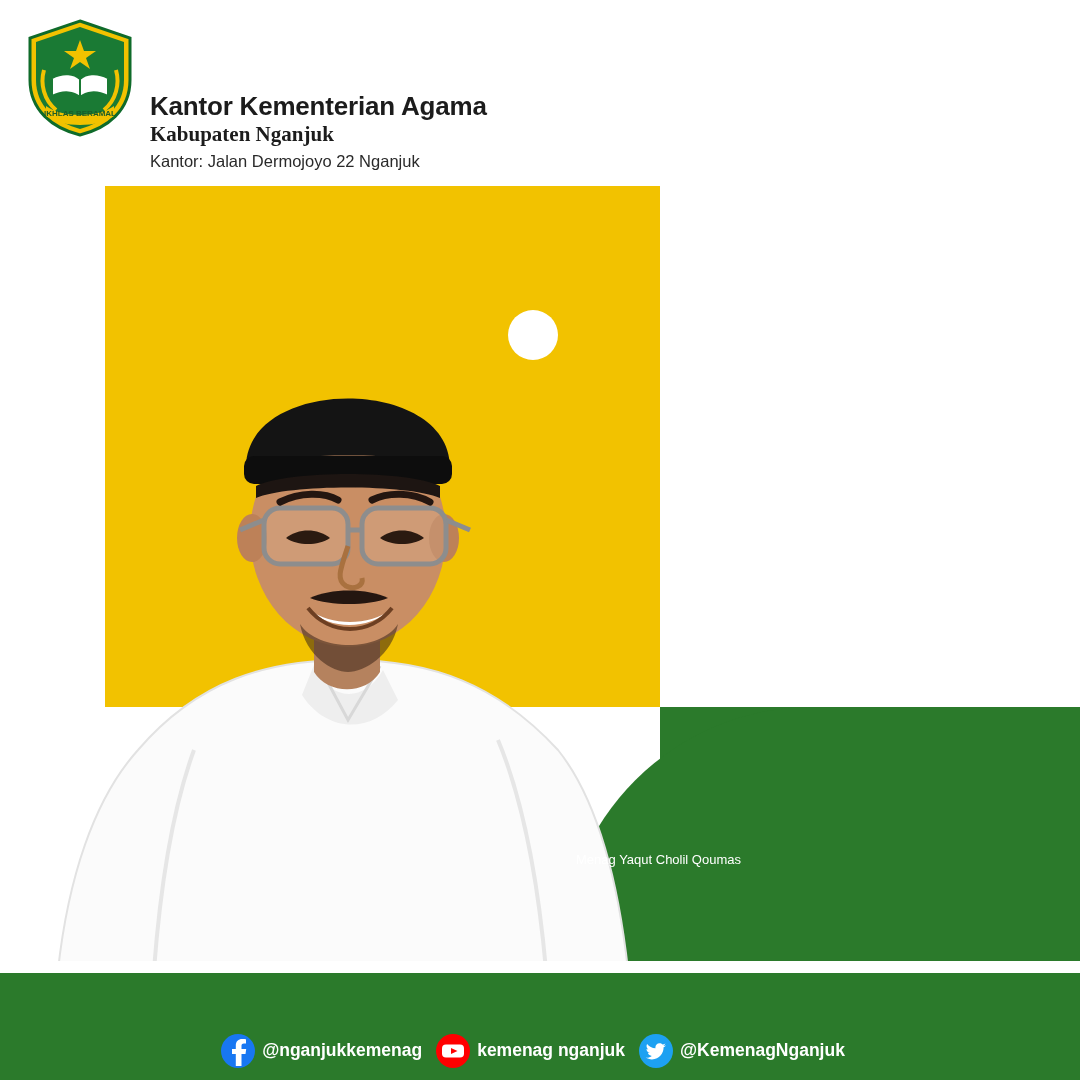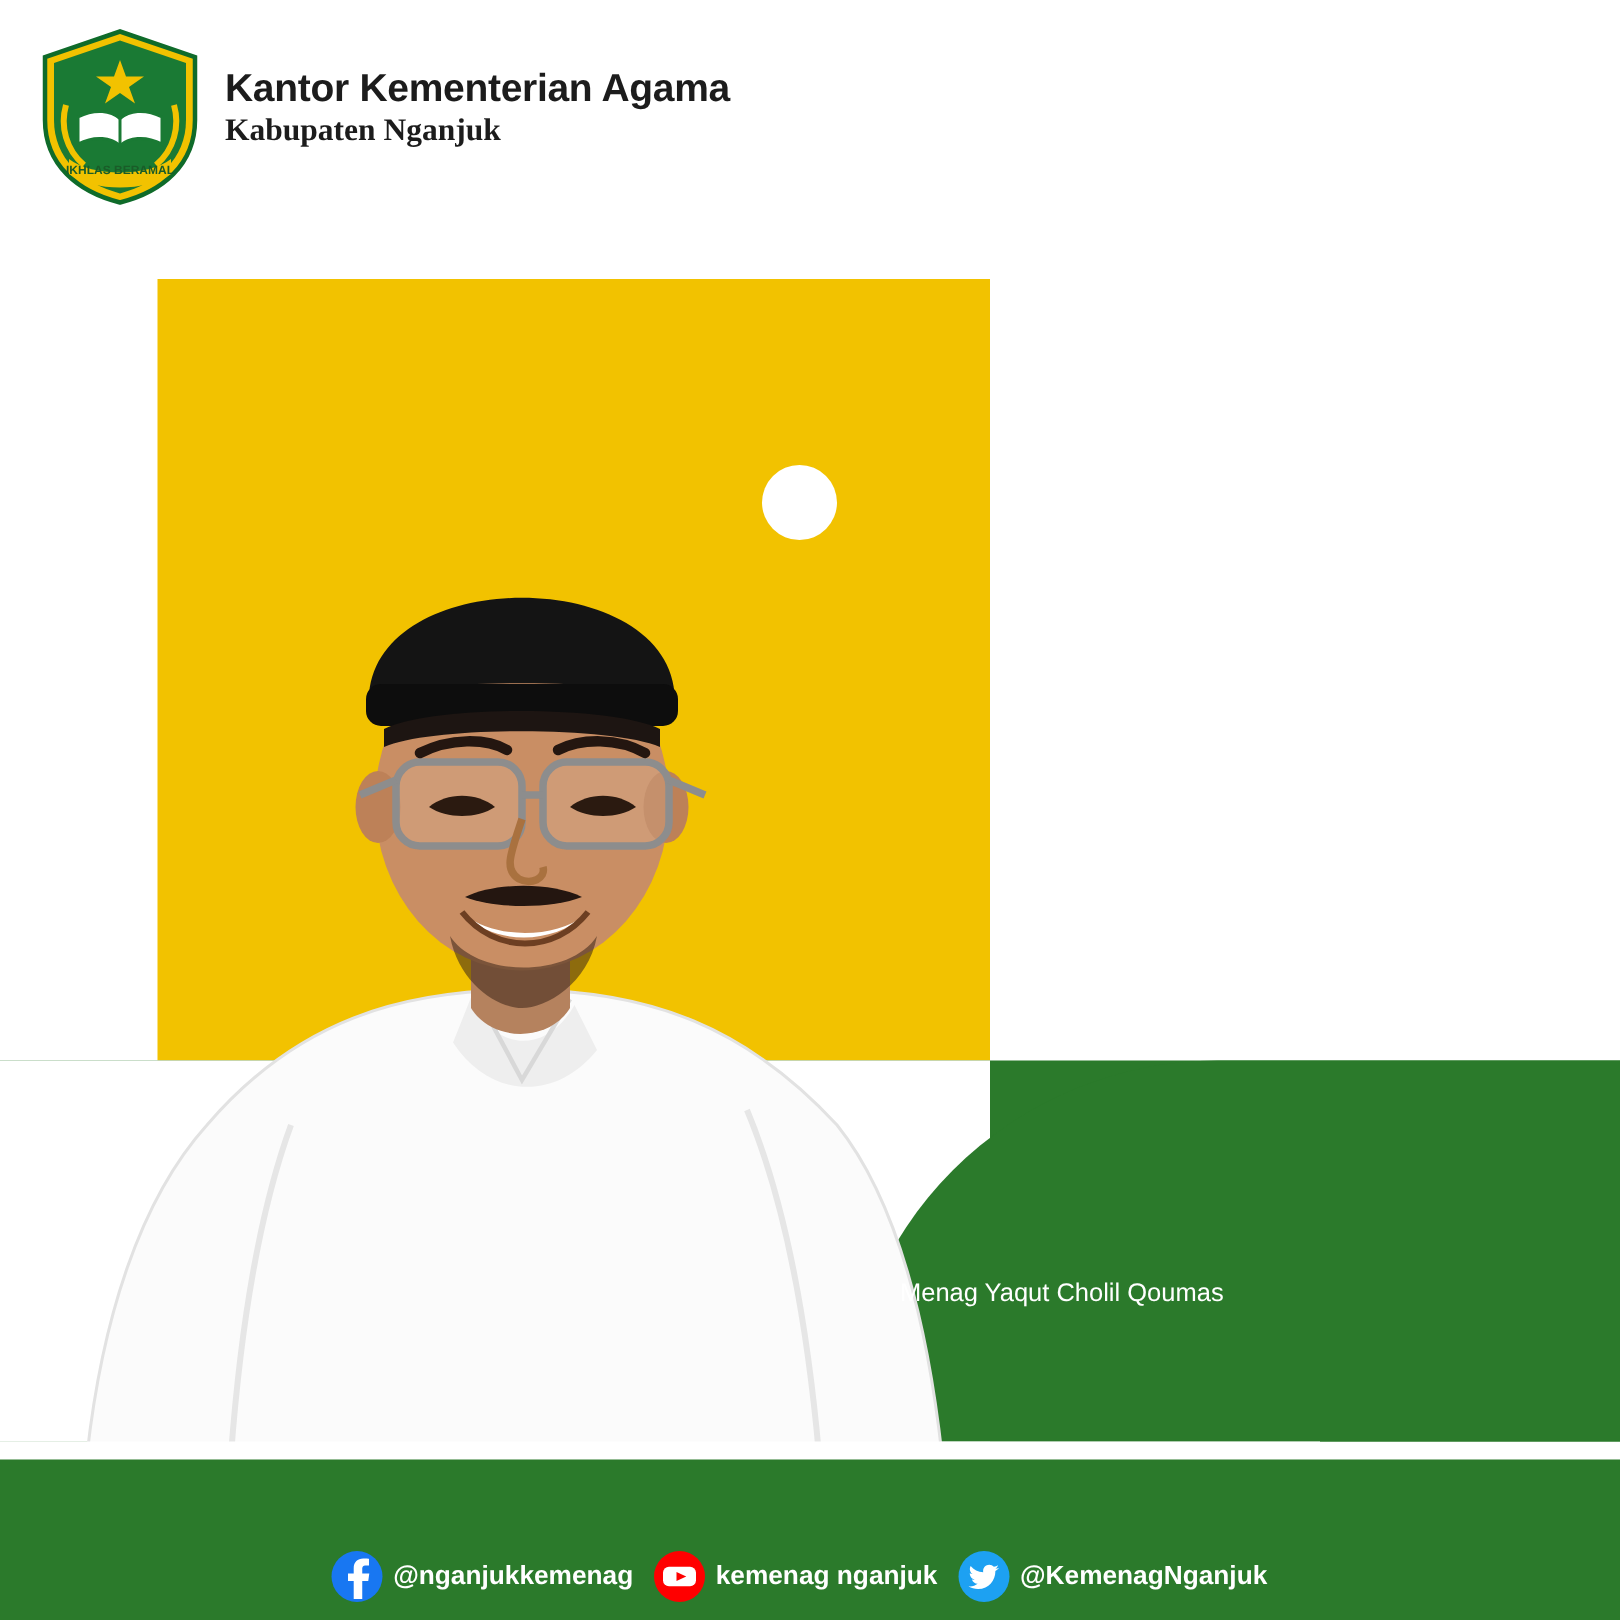--- a/index.html
+++ b/index.html
@@ -43,20 +43,21 @@
   .header-text {
     margin-left: 12px;
     margin-top: 26px;
     line-height: 1.12;
   }
   .org-line1 {
     font-size: 26px;
     font-weight: bold;
     color: #1c1c1c;
     letter-spacing: -0.2px;
+    margin-top: 48px;
   }
   .org-line2 {
     font-size: 21px;
     font-weight: bold;
     color: #1c1c1c;
     margin-top: 2px;
     font-family: Liberation Serif, serif;
   }
   .org-line3 {
     font-size: 16.5px;
@@ -184,24 +185,24 @@
     top: 310px;
     width: 50px;
     height: 50px;
     border-radius: 50%;
     background: #ffffff;
   }
 
   
   .caption {
     position: absolute;
-    left: 600px;
+    left: 576px;
     top: 852px;
     color: #ffffff;
-    font-size: 17px;
+    font-size: 13px;
   }
 
   
   .photo {
     position: absolute;
     left: 18px;
     top: 280px;
     width: 640px;
     height: 690px;
   }
@@ -226,20 +227,21 @@
         <path d="M22 52 C18 66 22 82 34 92" stroke="#f2c200" stroke-width="4" fill="none"></path>
         <path d="M94 52 C98 66 94 82 82 92" stroke="#f2c200" stroke-width="4" fill="none"></path>
 
         <path d="M24 88 C40 100 76 100 92 88 L92 98 C76 110 40 110 24 98 Z" fill="#f2c200"></path>
         <text x="58" y="98" font-size="8" font-family="Liberation Sans, sans-serif" fill="#1a5c28" text-anchor="middle" font-weight="bold">IKHLAS BERAMAL</text>
       </svg>
     </div>
     <div class="header-text">
       <div class="org-line1">Kantor Kementerian Agama</div>
       <div class="org-line2">Kabupaten Nganjuk</div>
+      <div class="org-line3">Kantor: Jalan Dermojoyo 22 Nganjuk</div>
     </div>
   </div>
 
   <div class="yellow-panel"></div>
 
   <div class="green-block"></div>
   <div class="green-block-top"></div>
   <div class="green-round"></div>
 
   <div class="photo">

